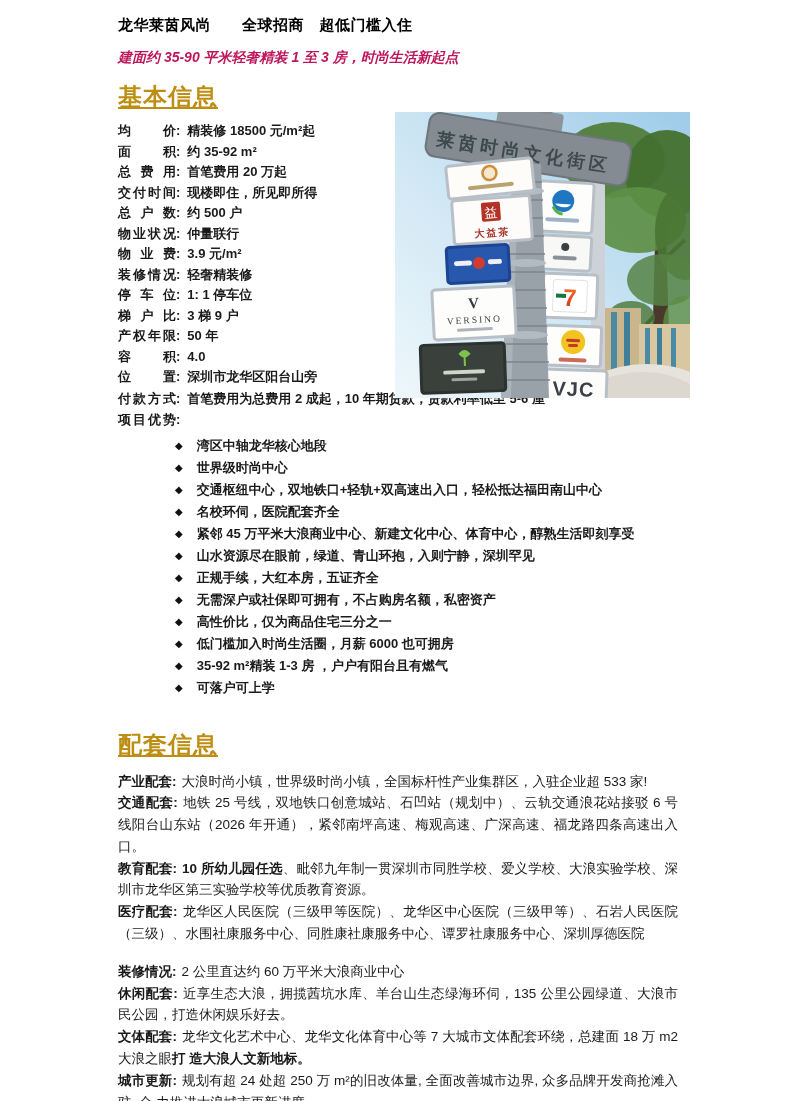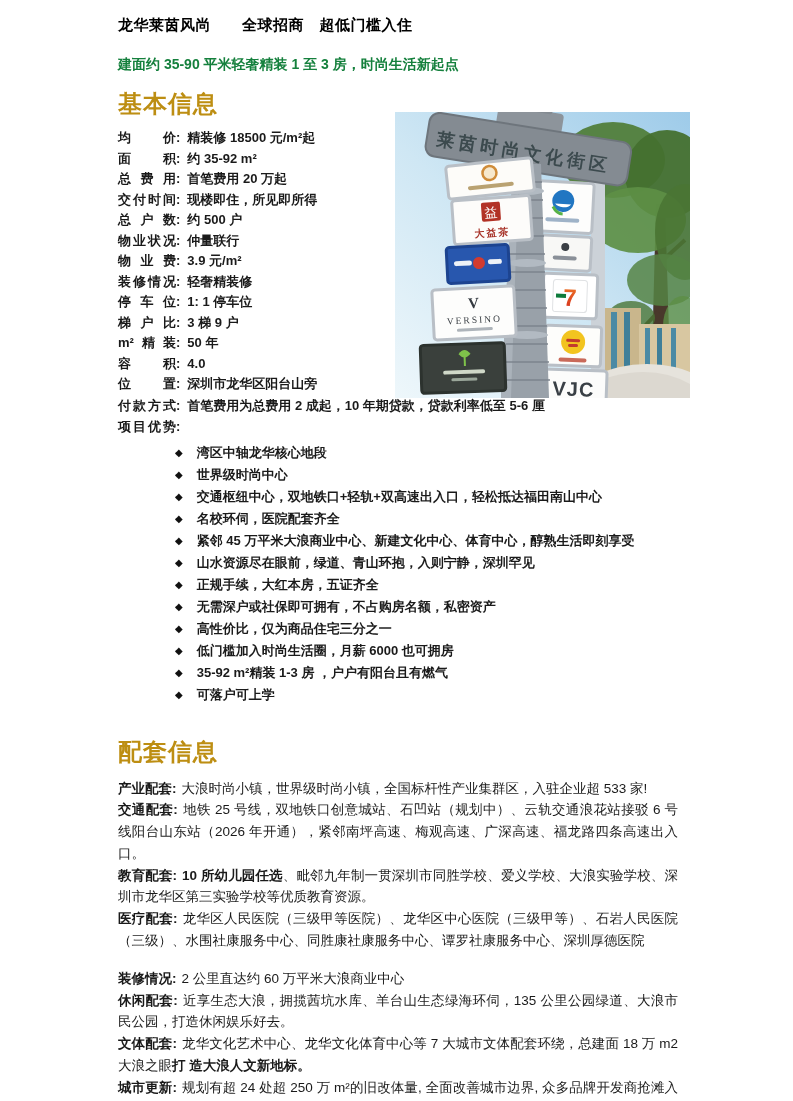--- a/index.html
+++ b/index.html
@@ -3,22 +3,22 @@
 <meta charset="utf-8">
 <style>
   html,body{margin:0;padding:0;}
   body{
     width:793px;height:1101px;position:relative;background:#ffffff;
     font-family:"Liberation Sans","DejaVu Sans",sans-serif;
     color:#1a1a1a;overflow:hidden;
   }
   .doc{position:absolute;left:118px;top:0;width:560px;}
   .title{margin:16px 0 0 0;font-size:15px;font-weight:700;color:#000;letter-spacing:0.5px;}
-  .subtitle{margin-top:21px;font-size:14px;font-weight:700;color:#15803d;}
-  .section-heading{margin:14px 0 0 0;font-size:24px;font-weight:800;color:#BD8E12;letter-spacing:1px;}
+  .subtitle{margin-top:14px;font-size:14px;font-weight:700;color:#be185d;font-style:italic;}
+  .section-heading{margin:14px 0 0 0;font-size:24px;font-weight:800;color:#BD8E12;letter-spacing:1px;text-decoration:underline;}
   .section-heading.second{margin-top:30px;}
   .info-rows{margin-top:8px;font-size:13px;font-weight:700;}
   .info-row{line-height:20.5px;white-space:nowrap;}
   .info-row.wide{line-height:21.5px;}
   .lbl{display:inline-block;width:58px;text-align:justify;text-align-last:justify;}
   .colon{margin-right:7px;}
   .bullets{margin-top:4px;}
   .bullet{line-height:21px;padding-left:57px;font-size:13px;font-weight:700;white-space:nowrap;}
   .diamond{font-size:10px;margin-right:14px;position:relative;top:-1px;color:#111;}
   .paras{margin-top:10px;font-size:13.5px;line-height:21.8px;text-align:justify;}
@@ -42,21 +42,21 @@
     <div class="info-row"><span class="lbl">均价</span><span class="colon">:</span><span class="val">精装修 18500 元/m²起</span></div>
     <div class="info-row"><span class="lbl">面积</span><span class="colon">:</span><span class="val">约 35-92 m²</span></div>
     <div class="info-row"><span class="lbl">总费用</span><span class="colon">:</span><span class="val">首笔费用 20 万起</span></div>
     <div class="info-row"><span class="lbl">交付时间</span><span class="colon">:</span><span class="val">现楼即住，所见即所得</span></div>
     <div class="info-row"><span class="lbl">总户数</span><span class="colon">:</span><span class="val">约 500 户</span></div>
     <div class="info-row"><span class="lbl">物业状况</span><span class="colon">:</span><span class="val">仲量联行</span></div>
     <div class="info-row"><span class="lbl">物业费</span><span class="colon">:</span><span class="val">3.9 元/m²</span></div>
     <div class="info-row"><span class="lbl">装修情况</span><span class="colon">:</span><span class="val">轻奢精装修</span></div>
     <div class="info-row"><span class="lbl">停车位</span><span class="colon">:</span><span class="val">1: 1 停车位</span></div>
     <div class="info-row"><span class="lbl">梯户比</span><span class="colon">:</span><span class="val">3 梯 9 户</span></div>
-    <div class="info-row"><span class="lbl">m²精装</span><span class="colon">:</span><span class="val">50 年</span></div>
+    <div class="info-row"><span class="lbl">产权年限</span><span class="colon">:</span><span class="val">50 年</span></div>
     <div class="info-row"><span class="lbl">容积</span><span class="colon">:</span><span class="val">4.0</span></div>
     <div class="info-row"><span class="lbl">位置</span><span class="colon">:</span><span class="val">深圳市龙华区阳台山旁</span></div>
     <div class="info-row wide"><span class="lbl">付款方式</span><span class="colon">:</span><span class="val">首笔费用为总费用 2 成起，10 年期贷款，贷款利率低至 5-6 厘</span></div>
     <div class="info-row wide"><span class="lbl">项目优势</span><span class="colon">:</span></div>
   </div>
 
   <div class="bullets">
     <div class="bullet"><span class="diamond">◆</span><span>湾区中轴龙华核心地段</span></div>
     <div class="bullet"><span class="diamond">◆</span><span>世界级时尚中心</span></div>
     <div class="bullet"><span class="diamond">◆</span><span>交通枢纽中心，双地铁口+轻轨+双高速出入口，轻松抵达福田南山中心</span></div>

